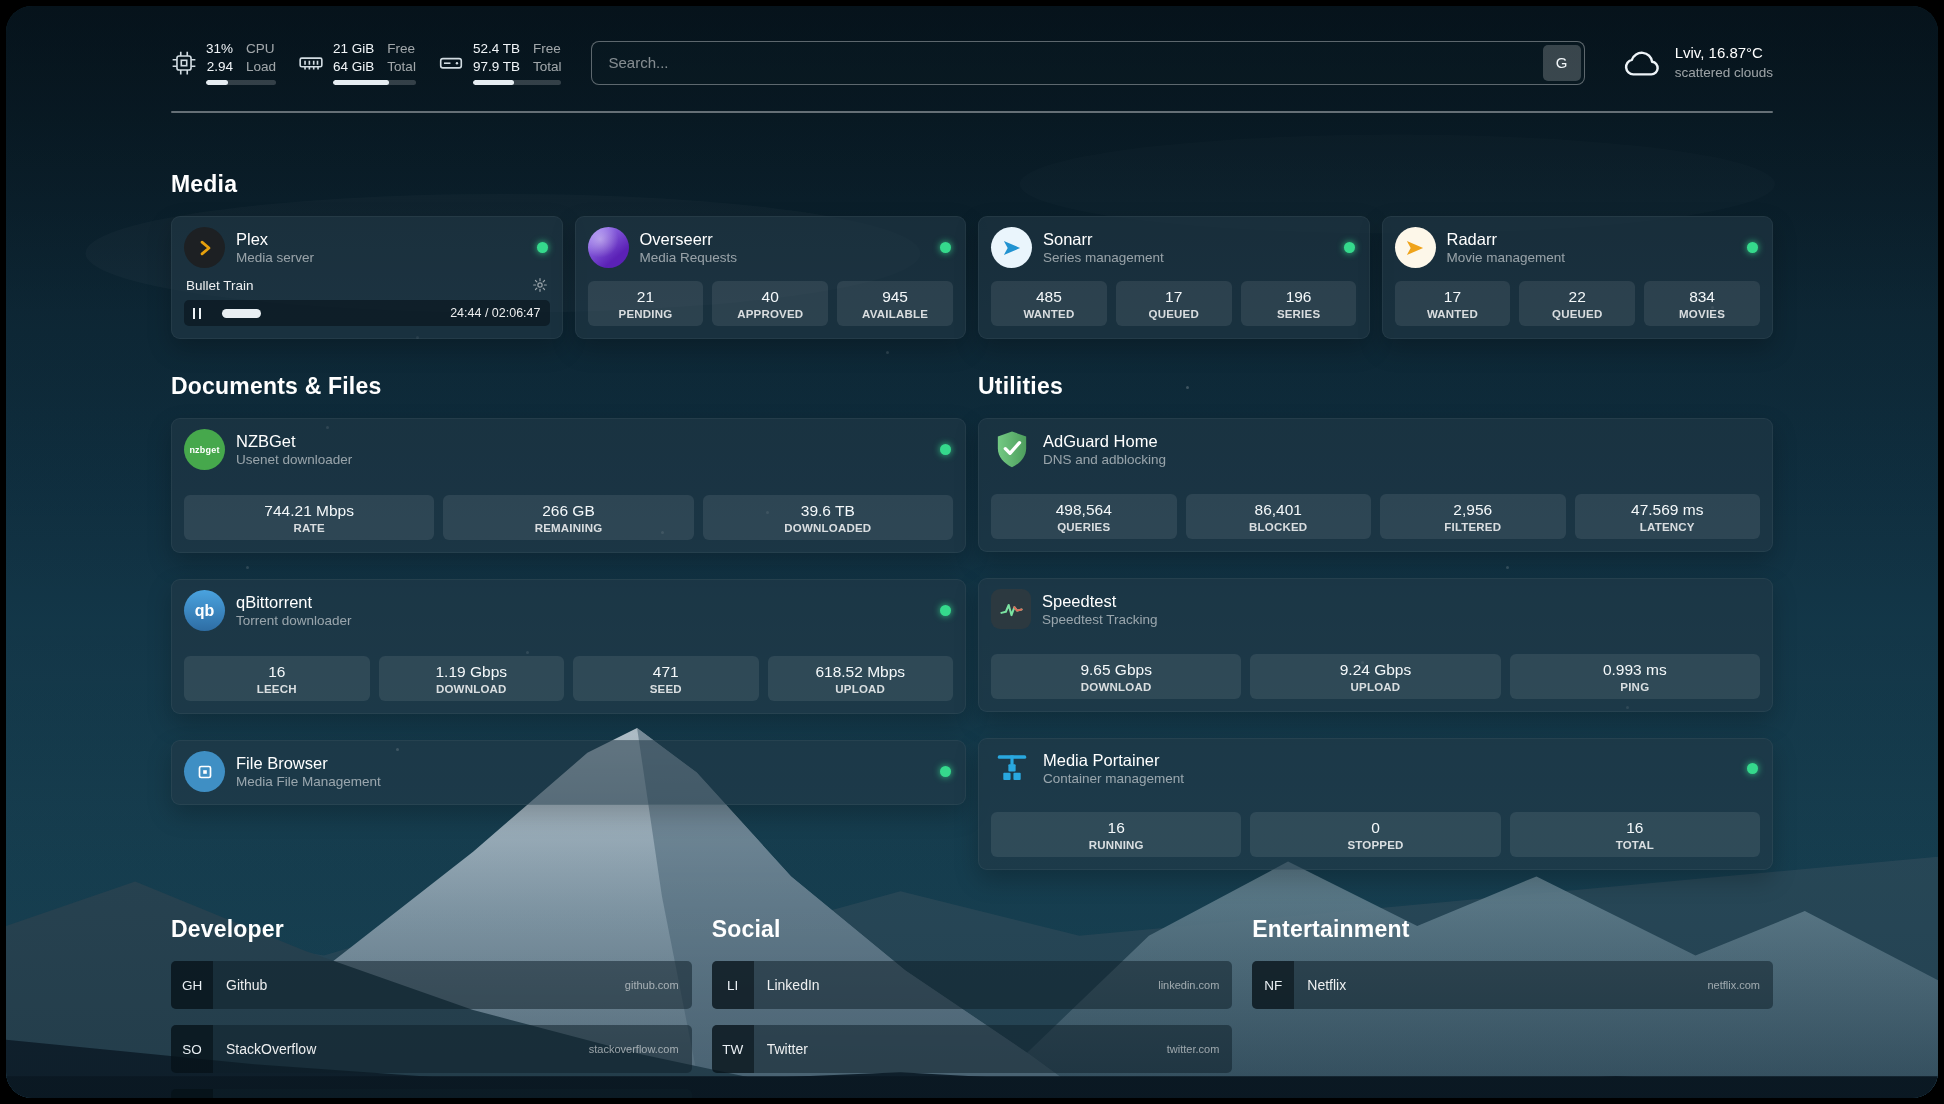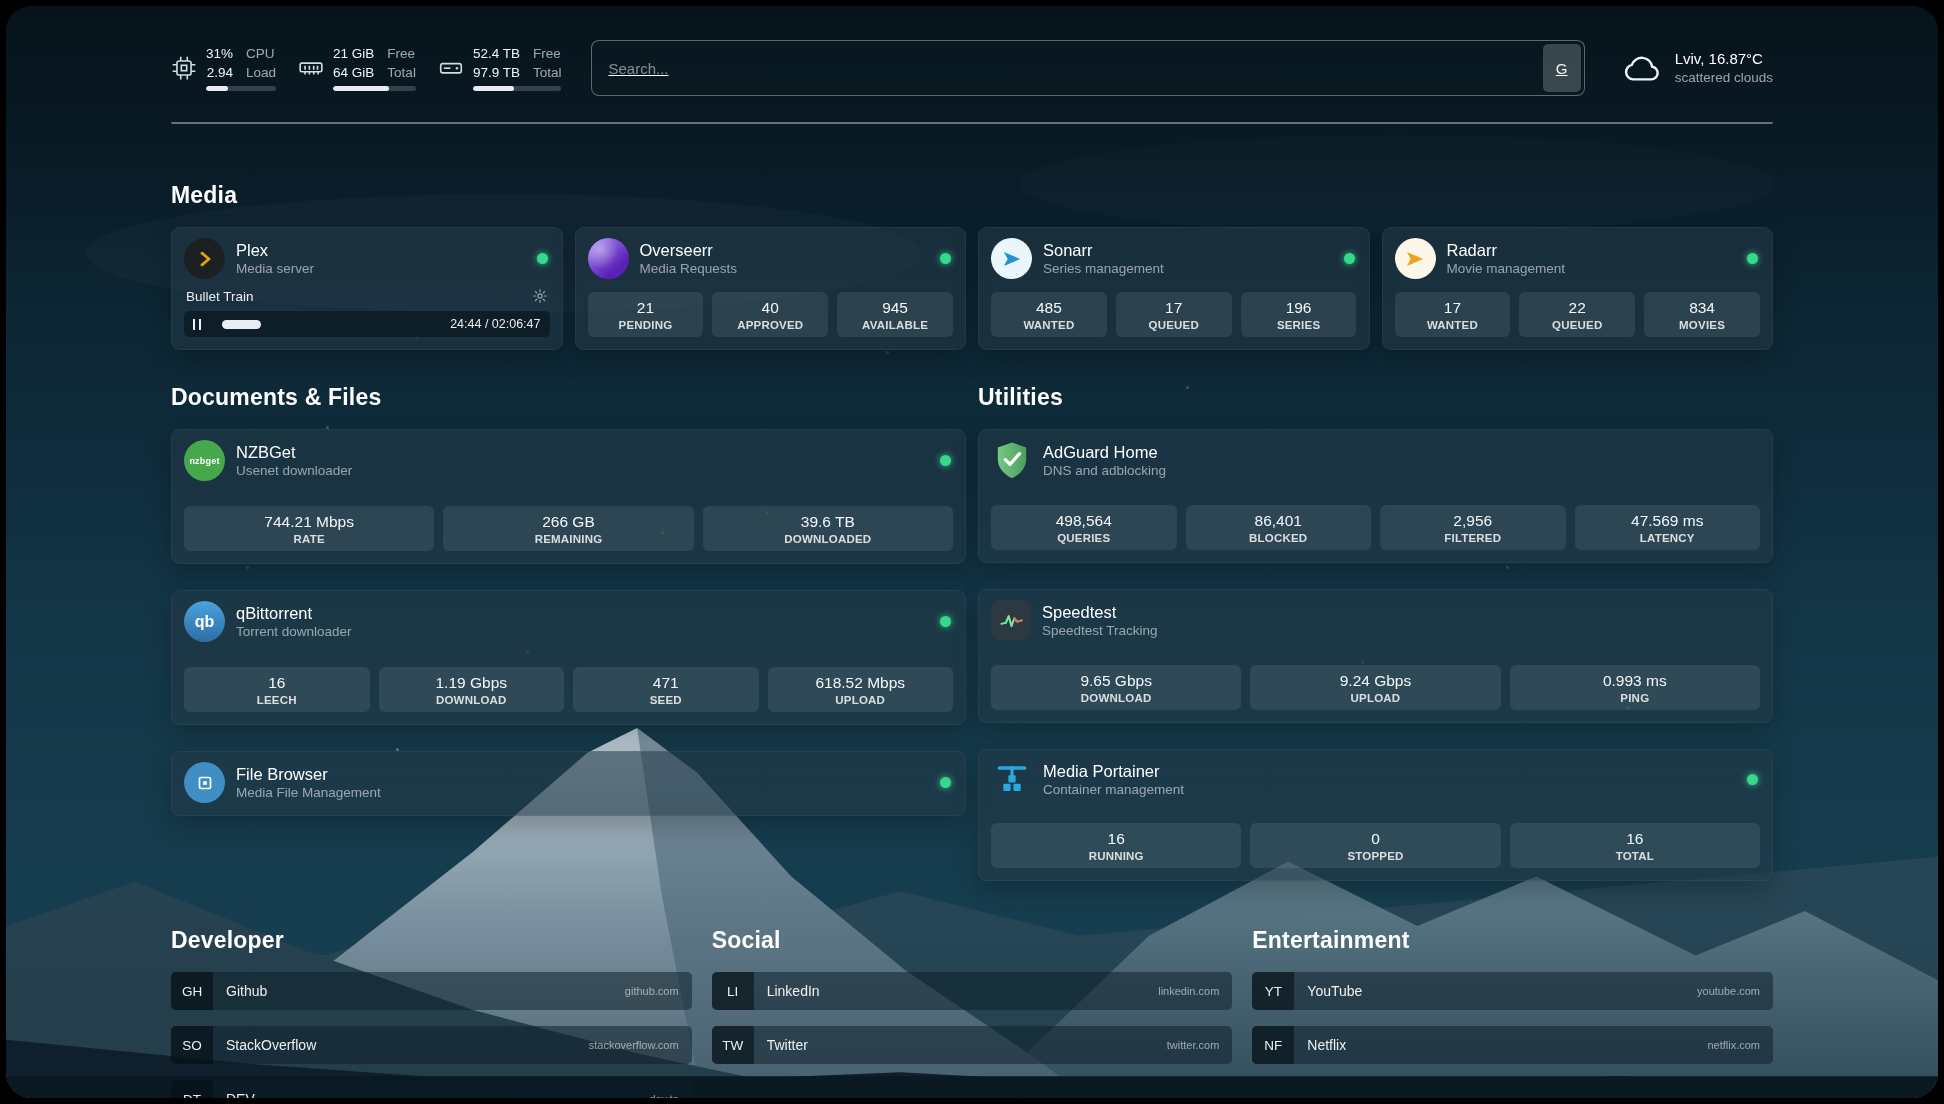--- a/index.html
+++ b/index.html
@@ -27,22 +27,22 @@
   .topbar { display: flex; align-items: center; padding-top: 34px; }
   .resources { display: flex; gap: 22px; align-items: center; }
   .resource { display: flex; gap: 9px; align-items: center; }
   .res-icon { display: flex; opacity: .95; }
   .res-rows { display: flex; gap: 13px; font-size: 13.5px; line-height: 1.35; }
   .res-values { display: flex; flex-direction: column; align-items: flex-end; color: #f2f6f9; }
   .res-labels { display: flex; flex-direction: column; color: rgba(255,255,255,.62); }
   .res-bar { margin-top: 4px; height: 5px; border-radius: 2.5px; background: rgba(255,255,255,.18); overflow: hidden; }
   .res-fill { height: 100%; border-radius: 2.5px; background: #e6edf2; }
 
-  .searchbar { flex: 1; margin: 0 36px 0 30px; height: 56px; display: flex; align-items: flex-start;
-    background: rgba(12,28,38,.35); border: 1.5px solid rgba(255,255,255,.35); border-radius: 8px; padding: 3px; text-decoration: underline; }
+  .searchbar { flex: 1; margin: 0 36px 0 30px; height: 44px; display: flex; align-items: flex-start;
+    background: rgba(12,28,38,.35); border: 1.5px solid rgba(255,255,255,.35); border-radius: 8px; padding: 3px; }
   .search-input { flex: 1; height: 100%; background: transparent; border: none; outline: none;
     color: #fff; font-size: 15px; padding: 0 13px; font-family: inherit; }
   .search-input::placeholder { color: rgba(255,255,255,.5); }
   .search-provider { width: 38px; height: 100%; border-radius: 5px; background: rgba(255,255,255,.2);
     color: #f2f6f9; display: flex; align-items: center; justify-content: center; font-size: 15px; cursor: pointer; }
 
   .weather { display: flex; align-items: center; gap: 12px; }
   .weather-text { display: flex; flex-direction: column; line-height: 1.35; }
   .weather-main { font-size: 15px; color: #fff; }
   .weather-sub { font-size: 13.5px; color: rgba(255,255,255,.6); }
@@ -94,21 +94,21 @@
   .nzbget-bg { background: #46a84c; }
   .qbit-bg { background: linear-gradient(180deg, #4aa3df, #2e6da4); }
   .filebrowser-bg { background: #3f8fc4; }
   .speedtest-bg { background: #2c3940; }
   .icon-text-sm { font-size: 9px; font-weight: 700; color: #fff; letter-spacing: .2px; }
   .icon-text-lg { font-size: 16px; font-weight: 700; color: #fff; }
 
   
   .bookmarks { display: grid; grid-template-columns: repeat(3, 1fr); gap: 0 20px; margin-top: 46px; padding-bottom: 40px; }
   .bm-list { display: flex; flex-direction: column; gap: 16px; }
-  .bm-item { display: flex; align-items: center; height: 38px; background: rgba(13,30,40,.52);
+  .bm-item { display: flex; align-items: center; height: 48px; background: rgba(13,30,40,.52);
     border-radius: 5px; overflow: hidden; cursor: pointer; }
   .bm-abbr { align-self: stretch; width: 42px; background: rgba(4,12,18,.55); color: #e9eff3;
     display: flex; align-items: center; justify-content: center; font-size: 13.5px; }
   .bm-name { flex: 1; padding: 0 13px; font-size: 14px; color: rgba(255,255,255,.92); }
   .bm-url { padding: 0 13px; font-size: 11px; color: rgba(255,255,255,.55); }
 </style>
 </head>
 <body>
 
 <div class="screen">
@@ -598,25 +598,20 @@
             <span class="bm-name">Twitter</span>
             <span class="bm-url">twitter.com</span>
           </div>
         </div>
       </div>
 
       <div>
         <h2 class="section-title">Entertainment</h2>
         <div class="bm-list">
           <div class="bm-item">
-            <span class="bm-abbr">YT</span>
-            <span class="bm-name">YouTube</span>
-            <span class="bm-url">youtube.com</span>
-          </div>
-          <div class="bm-item">
             <span class="bm-abbr">NF</span>
             <span class="bm-name">Netflix</span>
             <span class="bm-url">netflix.com</span>
           </div>
         </div>
       </div>
 
     </div>
   </div>
 </div>

